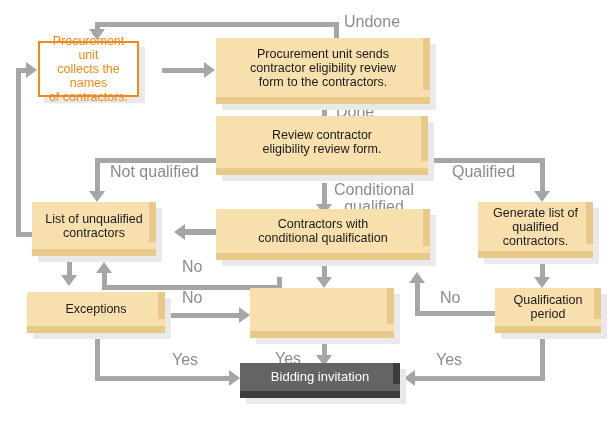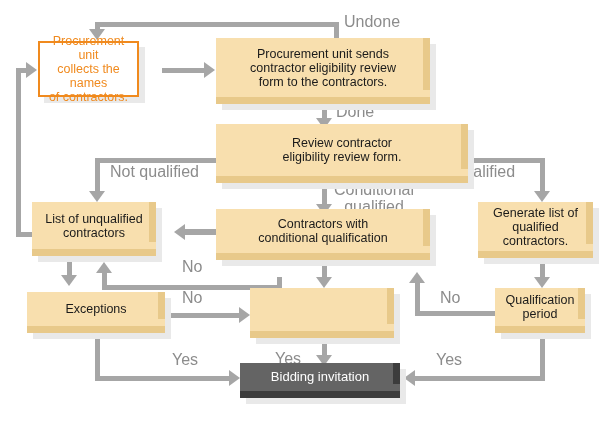--- a/index.html
+++ b/index.html
@@ -131,21 +131,21 @@
   <div class="node tan" style="left:216px;top:38px;width:214px;height:66px;">
     <div class="shadow"></div>
     <div class="body">
       <div class="rgt"></div>
       <div class="lbl" style="white-space: pre-line;">Procurement unit sends
 contractor eligibility review
 form to the contractors.</div>
     </div>
   </div>
 
-  <div class="node tan" style="left:216px;top:124px;width:252px;height:59px;">
+  <div class="node tan" style="left:216px;top:116px;width:212px;height:59px;">
     <div class="shadow"></div>
     <div class="body">
       <div class="rgt"></div>
       <div class="lbl" style="white-space: pre-line;">Review contractor
 eligibility review form.</div>
     </div>
   </div>
 
   <div class="node tan" style="left:32px;top:202px;width:124px;height:54px;">
     <div class="shadow"></div>
@@ -183,21 +183,21 @@
     </div>
   </div>
 
   <div class="node tan" style="left:250px;top:288px;width:144px;height:50px;">
     <div class="shadow"></div>
     <div class="body">
       <div class="rgt"></div>
     </div>
   </div>
 
-  <div class="node tan" style="left:495px;top:288px;width:90px;height:45px;">
+  <div class="node tan" style="left:495px;top:288px;width:106px;height:45px;">
     <div class="shadow"></div>
     <div class="body">
       <div class="rgt"></div>
       <div class="lbl" style="white-space: pre-line;">Qualification
 period</div>
     </div>
   </div>
 
   <div class="node dark" style="left:240px;top:363px;width:160px;height:35px;">
     <div class="shadow"></div>

